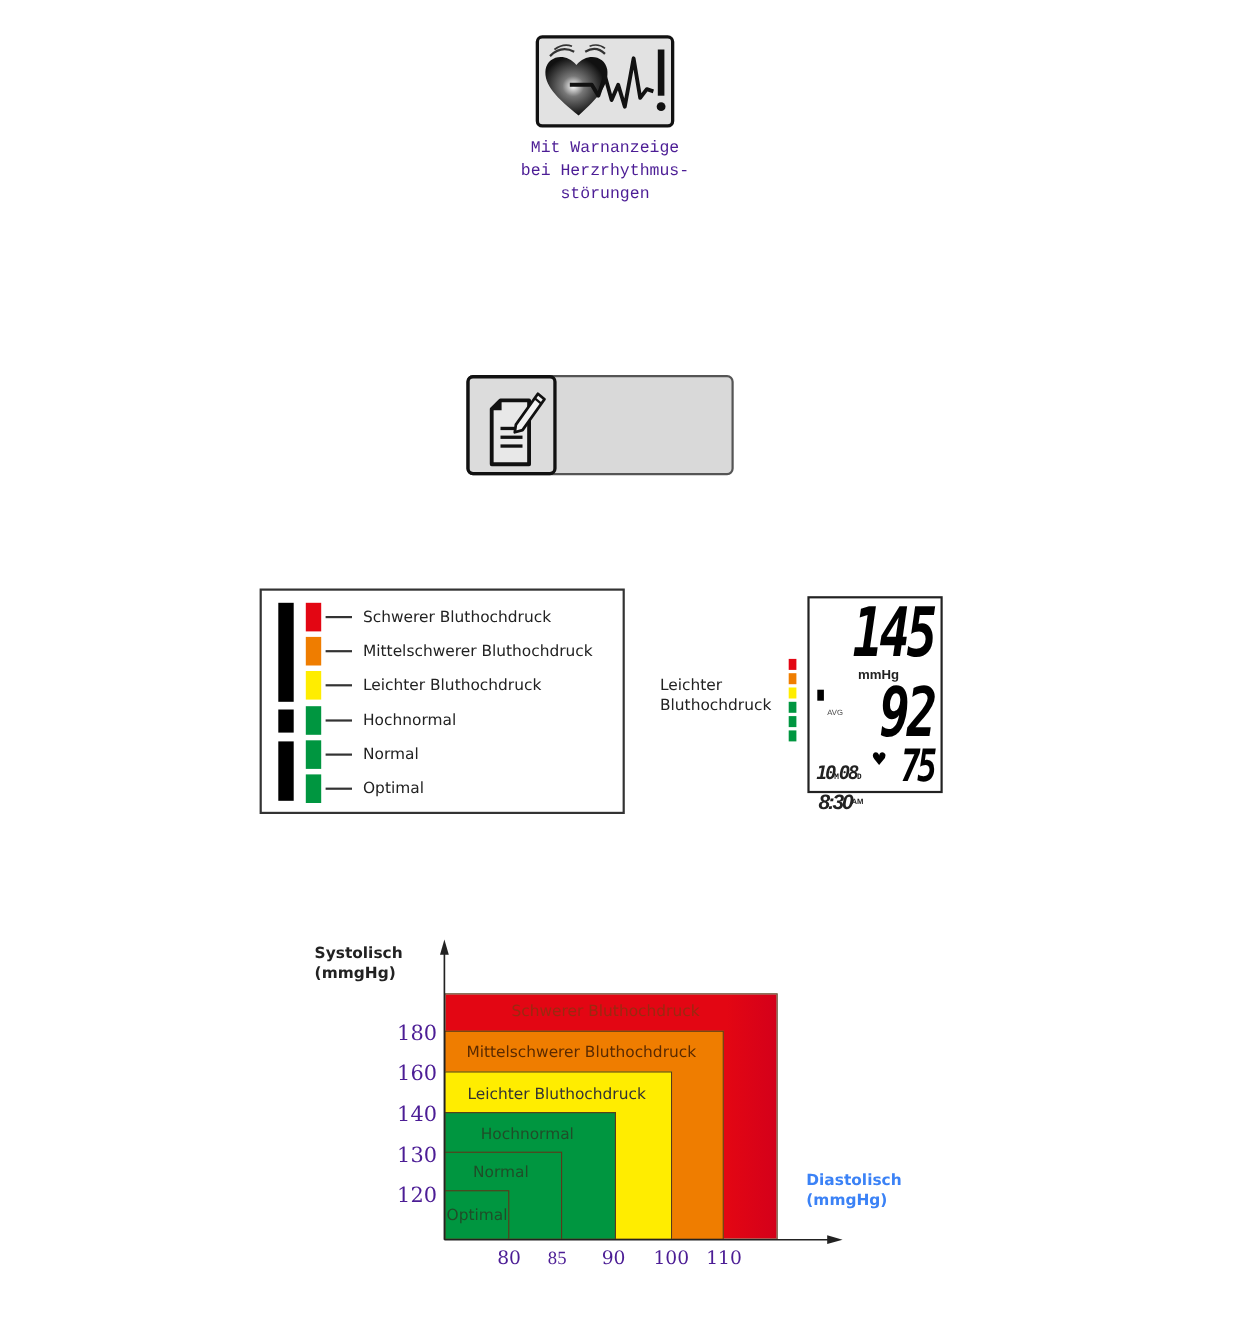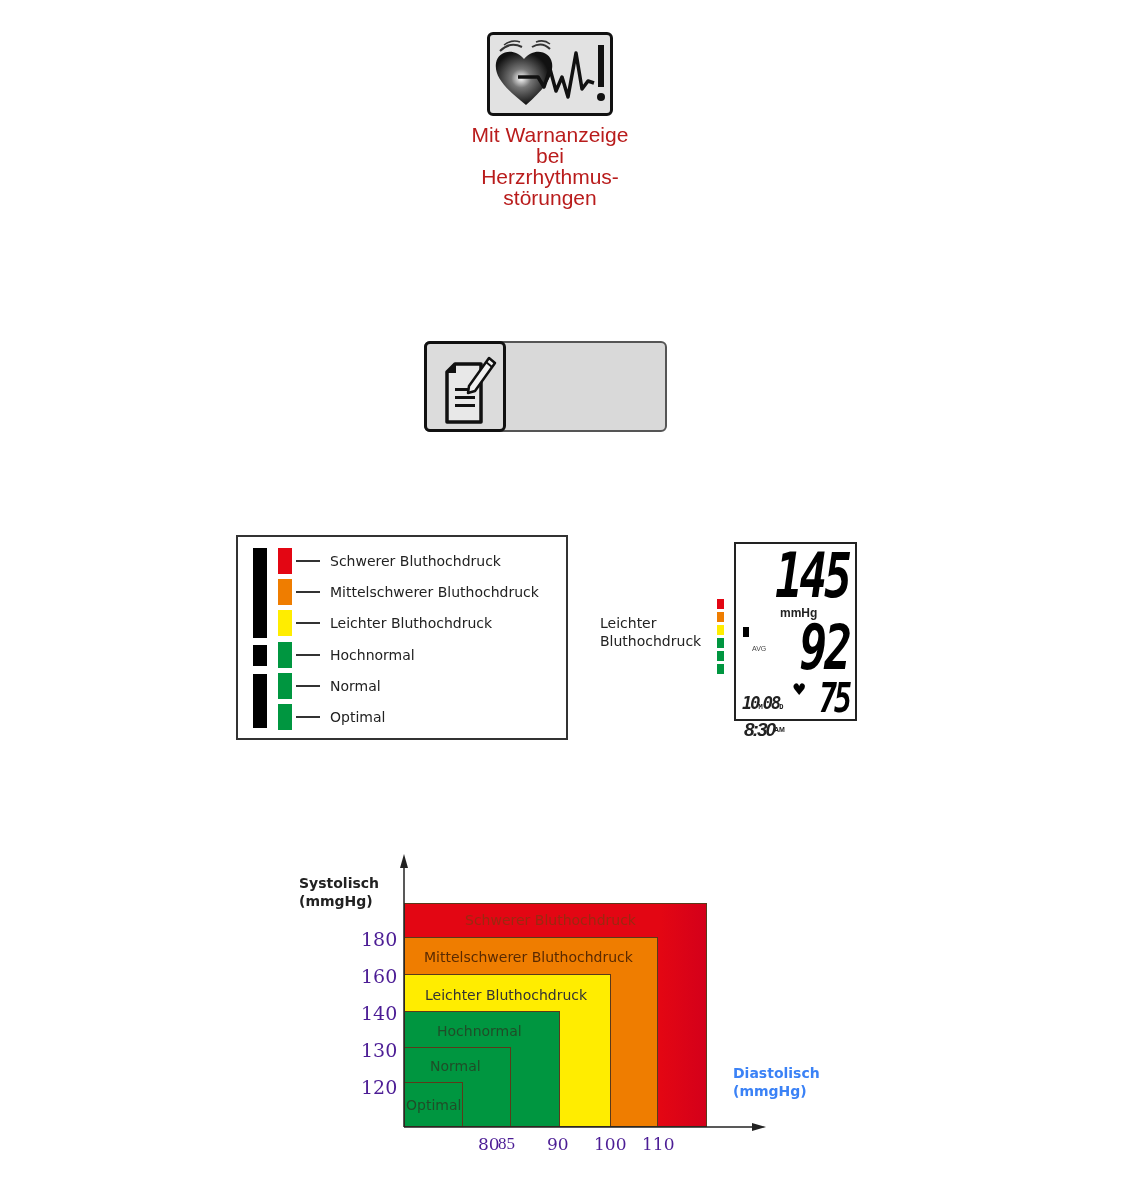--- a/index.html
+++ b/index.html
@@ -2,21 +2,21 @@
 <html><head>
 <meta charset="utf-8">
 <style>
   html, body { margin: 0; padding: 0; background: #ffffff; }
   body { width: 1138px; height: 1200px; position: relative; font-family: "DejaVu Sans", sans-serif; color: #222; overflow: hidden; }
 
   
   .feat1 { position: absolute; left: 470px; top: 32px; width: 160px; text-align: center; }
   .feat1 .iconbox { width: 126px; height: 84px; margin: 0 auto; border: 3px solid #111; border-radius: 6px; background: #e2e2e2; box-sizing: border-box; position: relative; }
   .feat1 .iconbox svg { position: absolute; left: 2px; top: 4px; }
-  .feat1 .caption { font-family: Liberation Sans, sans-serif; font-size: 21px; line-height: 21px; margin-top: 8px; color: #b91c1c; }
+  .feat1 .caption { font-family: Liberation Mono, monospace; font-size: 15px; line-height: 21px; margin-top: 8px; color: #4c1d95; }
   .feat1 .caption span { display: block; }
 
   
   .feat2 { position: absolute; left: 424px; top: 341px; width: 243px; height: 91px; background: #d9d9d9; border: 2px solid #555; border-radius: 6px; box-sizing: border-box; }
   .feat2 .iconcell { position: absolute; left: -2px; top: -2px; width: 82px; height: 91px; border: 3px solid #111; border-radius: 6px; background: #dcdcdc; box-sizing: border-box; }
   .feat2 .iconcell svg { position: absolute; left: 8px; top: 6px; }
   .feat2 .text { position: absolute; left: 84px; right: 2px; top: 24px; text-align: center; font-family: "Liberation Sans", sans-serif; font-weight: bold; font-size: 15px; line-height: 19px; color: #222; }
   .feat2 .text span { display: block; }
 
   
@@ -41,21 +41,21 @@
   .lcd .avg { position: absolute; left: 16px; top: 101px; font-family: "Liberation Sans", sans-serif; font-size: 7px; color: #444; }
   .lcd .time { position: absolute; left: 8px; top: 130px; font-family: Liberation Sans, sans-serif; font-weight: bold; font-style: italic; font-size: 19px; line-height: 19px; letter-spacing: -2px; margin-top: 46px; }
   .lcd .time sup { font-size: 7px; font-style: normal; letter-spacing: 0; vertical-align: top; }
   .lcd .date { position: absolute; left: 6px; top: 151px; font-family: "DejaVu Sans Mono", monospace; font-weight: bold; font-style: italic; font-size: 17px; line-height: 17px; letter-spacing: -2px; }
   .lcd .date small { font-size: 7px; font-style: normal; letter-spacing: 0; }
   .lcd .heart { position: absolute; left: 56px; top: 138px; font-size: 16px; line-height: 16px; color: #000; }
   .lcd .pulse { right: 6px; top: 134px; font-size: 30px; line-height: 30px; }
 
   
   .chart { position: absolute; left: 0; top: 0; }
-  .ylabel { position: absolute; left: 299px; top: 858px; font-family: "DejaVu Sans", sans-serif; font-weight: bold; font-size: 14px; line-height: 18px; color: #222; margin-top: 16px; }
+  .ylabel { position: absolute; left: 286px; top: 858px; font-family: "DejaVu Sans", sans-serif; font-weight: bold; font-size: 14px; line-height: 18px; color: #222; }
   .xlabel { position: absolute; left: 733px; top: 1064px; font-family: "DejaVu Sans", sans-serif; font-weight: bold; font-size: 14px; line-height: 18px; color: #3b82f6; }
   .ylabel span, .xlabel span { display: block; }
   .tick { position: absolute; font-family: "DejaVu Serif", serif; font-size: 19px; color: #4c1d95; }
   .region { position: absolute; box-sizing: border-box; border: 1px solid #5a3a1a; }
   .region .rlabel { position: absolute; font-family: "DejaVu Sans", sans-serif; font-size: 14px; white-space: nowrap; }
 </style>
 </head>
 <body>
 
 <div class="feat1">
@@ -195,18 +195,18 @@
     <line x1="404" y1="1127" x2="758" y2="1127" stroke="#222" stroke-width="1.5"></line>
     <polygon points="766,1127 752,1123 752,1131" fill="#222"></polygon>
   </svg>
 
   <span class="tick" style="left:361px;top:928px;">180</span>
   <span class="tick" style="left:361px;top:965px;">160</span>
   <span class="tick" style="left:361px;top:1002px;">140</span>
   <span class="tick" style="left:361px;top:1039px;">130</span>
   <span class="tick" style="left:361px;top:1076px;">120</span>
 
-  <span class="tick" style="left:452px;top:1134px;font-size:17px;margin-left:26px;">80</span>
+  <span class="tick" style="left:452px;top:1134px;font-size:17px;">80</span>
   <span class="tick" style="left:498px;top:1134px;font-size:17px;font-family:Liberation Serif, serif;">85</span>
   <span class="tick" style="left:547px;top:1134px;font-size:17px;">90</span>
   <span class="tick" style="left:594px;top:1134px;font-size:17px;">100</span>
   <span class="tick" style="left:642px;top:1134px;font-size:17px;">110</span>
 </div>
 
 </body></html>

